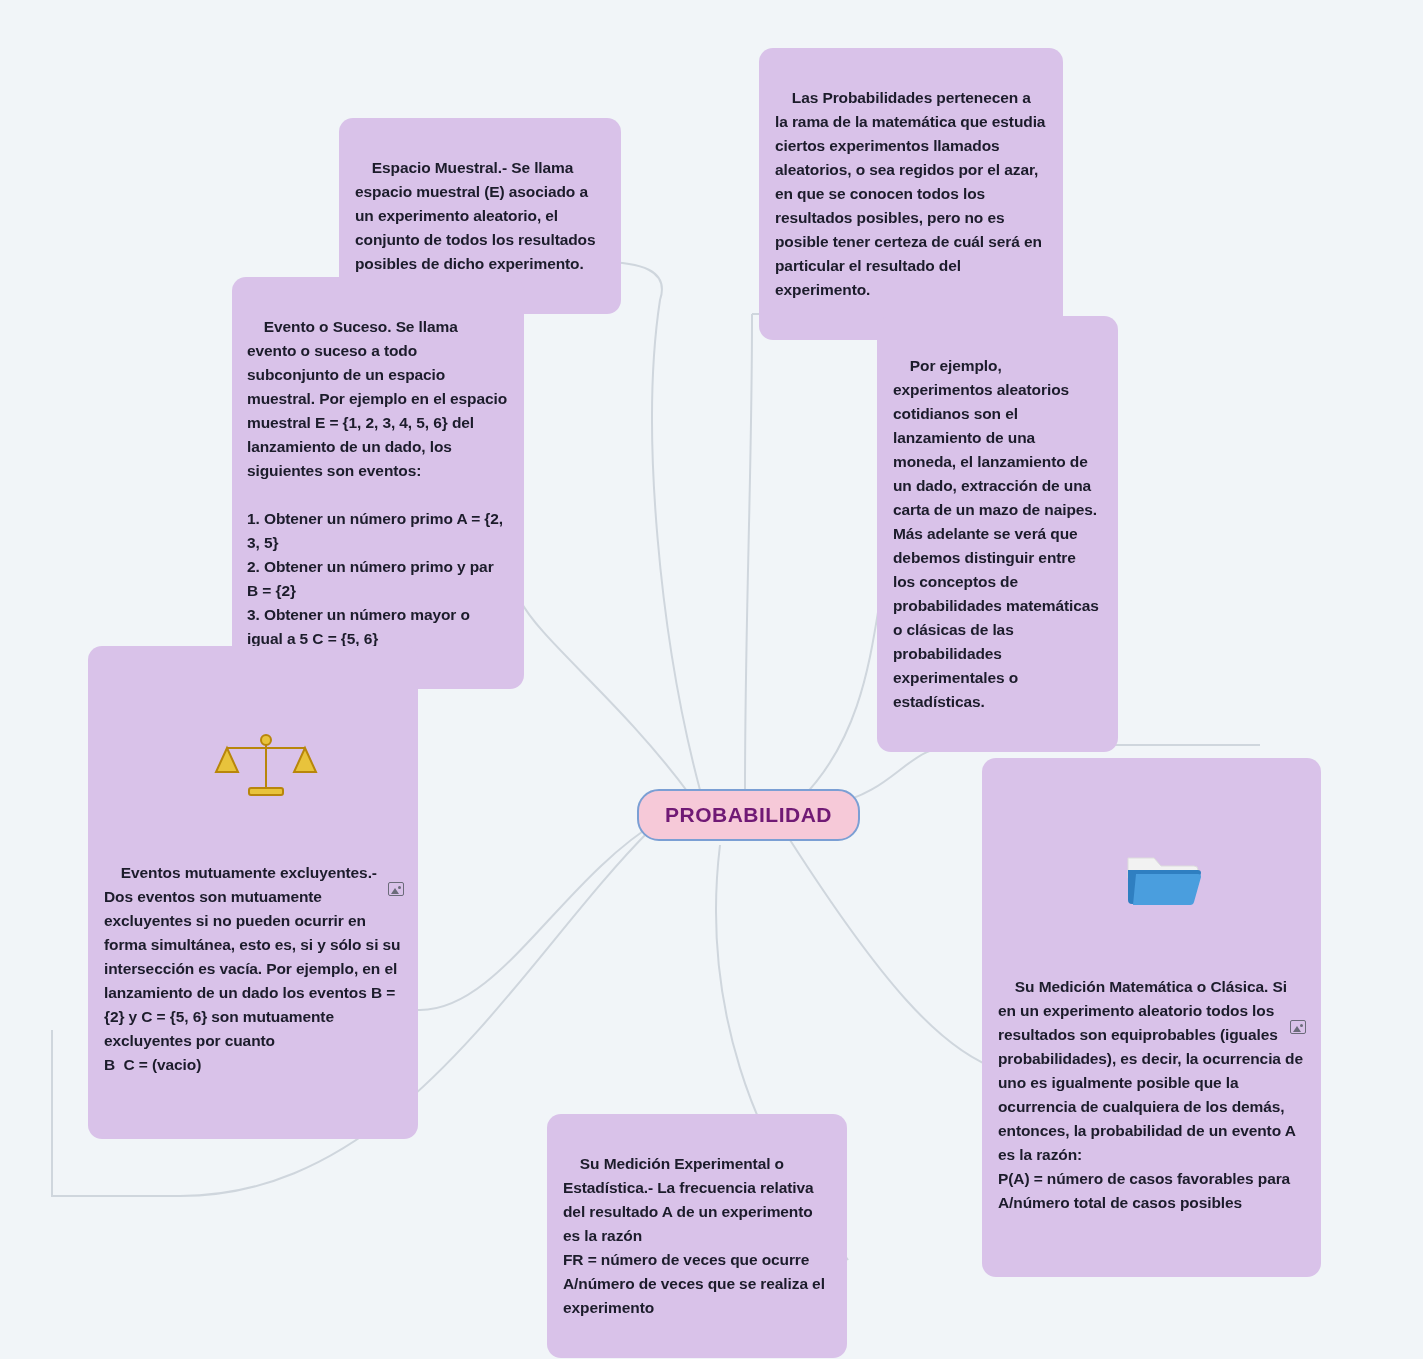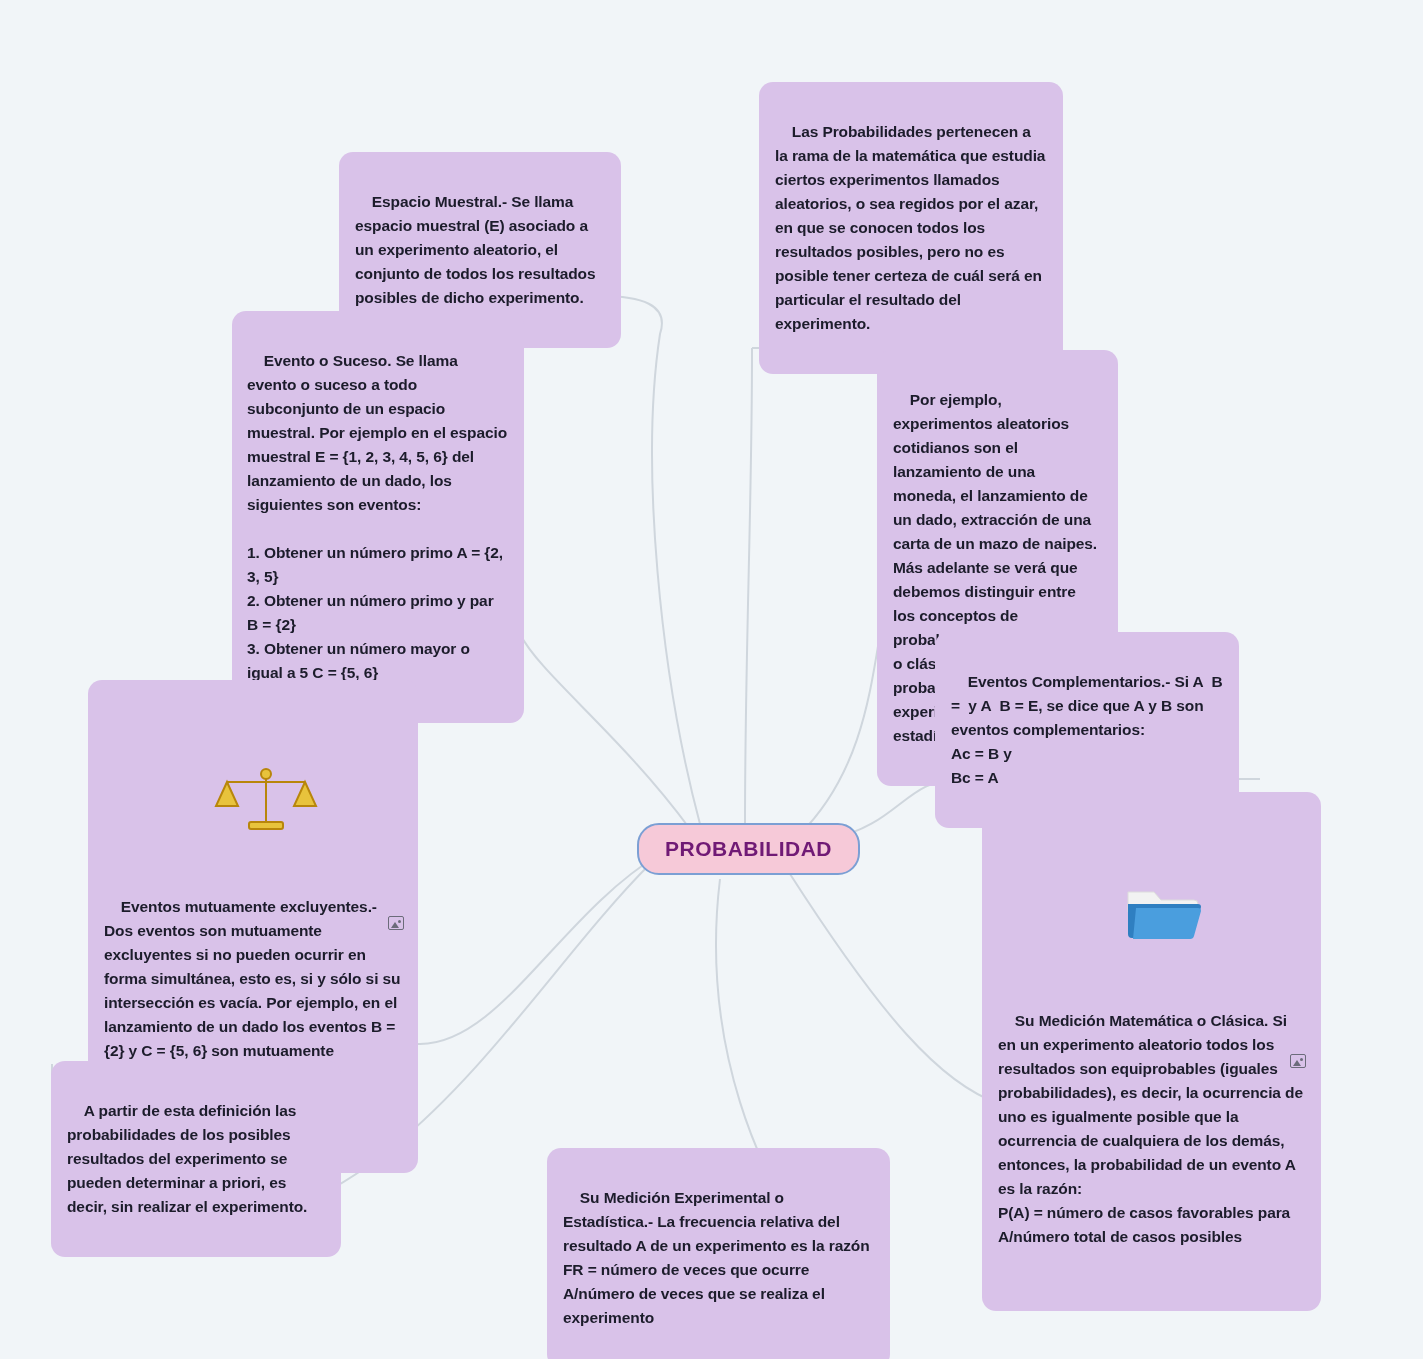--- a/index.html
+++ b/index.html
@@ -10,21 +10,20 @@
   body {
     width: 1423px;
     height: 1359px;
     position: relative;
     font-family: "Liberation Sans", sans-serif;
     overflow: hidden;
   }
   #canvas {
     position: absolute;
     inset: 0;
-    margin-top: 34px;
   }
   .edges {
     position: absolute;
     left: 0;
     top: 0;
     width: 1423px;
     height: 1359px;
     pointer-events: none;
   }
   .node {
@@ -87,21 +86,21 @@
   }
 
   
   #n-intro      { left: 759px;  top: 48px;   width: 304px; }
   #n-espacio    { left: 339px;  top: 118px;  width: 282px; }
   #n-evento     { left: 232px;  top: 277px;  width: 292px; padding-left: 15px; }
   #n-ejemplo    { left: 877px;  top: 316px;  width: 241px; }
   #n-complem    { left: 935px;  top: 598px;  width: 304px; }
   #n-mutuamente { left: 88px;   top: 646px;  width: 330px; }
   #n-apartir    { left: 51px;   top: 1027px; width: 290px; }
-  #n-experim    { left: 547px;  top: 1114px; width: 343px; }
+  #n-experim    { left: 547px;  top: 1114px; width: 300px; }
   #n-matemat    { left: 982px; top: 758px;  width: 339px; }
   #central      { left: 637px;  top: 789px; }
 </style>
 </head>
 <body>
 
 <div id="canvas">
 
   <svg class="edges" viewBox="0 0 1423 1359">
     <g fill="none" stroke="#cfd6dd" stroke-width="2">
@@ -140,47 +139,39 @@
 
 1. Obtener un número primo A = {2, 3, 5}
 2. Obtener un número primo y par B = {2}
 3. Obtener un número mayor o igual a 5 C = {5, 6}</span>
   </div>
 
   <div class="node" id="n-ejemplo">
     <span>Por ejemplo, experimentos aleatorios cotidianos son el lanzamiento de una moneda, el lanzamiento de un dado, extracción de una carta de un mazo de naipes. Más adelante se verá que debemos distinguir entre los conceptos de probabilidades matemáticas o clásicas de las probabilidades experimentales o estadísticas.</span>
   </div>
 
-  <div class="node" id="n-complem">
-    <span>Eventos Complementarios.- Si A  B =  y A  B = E, se dice que A y B son eventos complementarios:
-Ac = B y
-Bc = A</span>
-  </div>
 
   <div class="node" id="n-mutuamente">
     <span class="node-icon">
       <svg width="106" height="68" viewBox="0 0 106 68">
         <g stroke="#b8860b" stroke-width="2" fill="none">
           <line x1="53" y1="8" x2="53" y2="56"></line>
           <line x1="14" y1="16" x2="92" y2="16"></line>
           <path d="M14 16 L3 40 h22 z" fill="#e8c33c" stroke="#b8860b"></path>
           <path d="M92 16 L81 40 h22 z" fill="#e8c33c" stroke="#b8860b"></path>
         </g>
         <circle cx="53" cy="8" r="5" fill="#e8c33c" stroke="#b8860b" stroke-width="2"></circle>
         <rect x="36" y="56" width="34" height="7" rx="2" fill="#e8c33c" stroke="#b8860b" stroke-width="2"></rect>
       </svg>
     </span>
     <span>Eventos mutuamente excluyentes.- Dos eventos son mutuamente excluyentes si no pueden ocurrir en forma simultánea, esto es, si y sólo si su intersección es vacía. Por ejemplo, en el lanzamiento de un dado los eventos B = {2} y C = {5, 6} son mutuamente excluyentes por cuanto
 B  C = (vacio)</span>
     <span class="img-badge" style="right:14px; top:236px;"></span>
   </div>
 
-  <div class="node" id="n-apartir">
-    <span>A partir de esta definición las probabilidades de los posibles resultados del experimento se pueden determinar a priori, es decir, sin realizar el experimento.</span>
-  </div>
 
   <div class="node" id="n-experim">
     <span>Su Medición Experimental o Estadística.- La frecuencia relativa del resultado A de un experimento es la razón
 FR = número de veces que ocurre A/número de veces que se realiza el experimento</span>
   </div>
 
   <div class="node" id="n-matemat">
     <span class="node-icon">
       <svg width="84" height="70" viewBox="0 0 84 70">
         <path d="M6 14 h26 l7 8 h33 a4 4 0 0 1 4 4 v8 H6 z" fill="#f2f2f2" stroke="#dcdcdc"></path>

